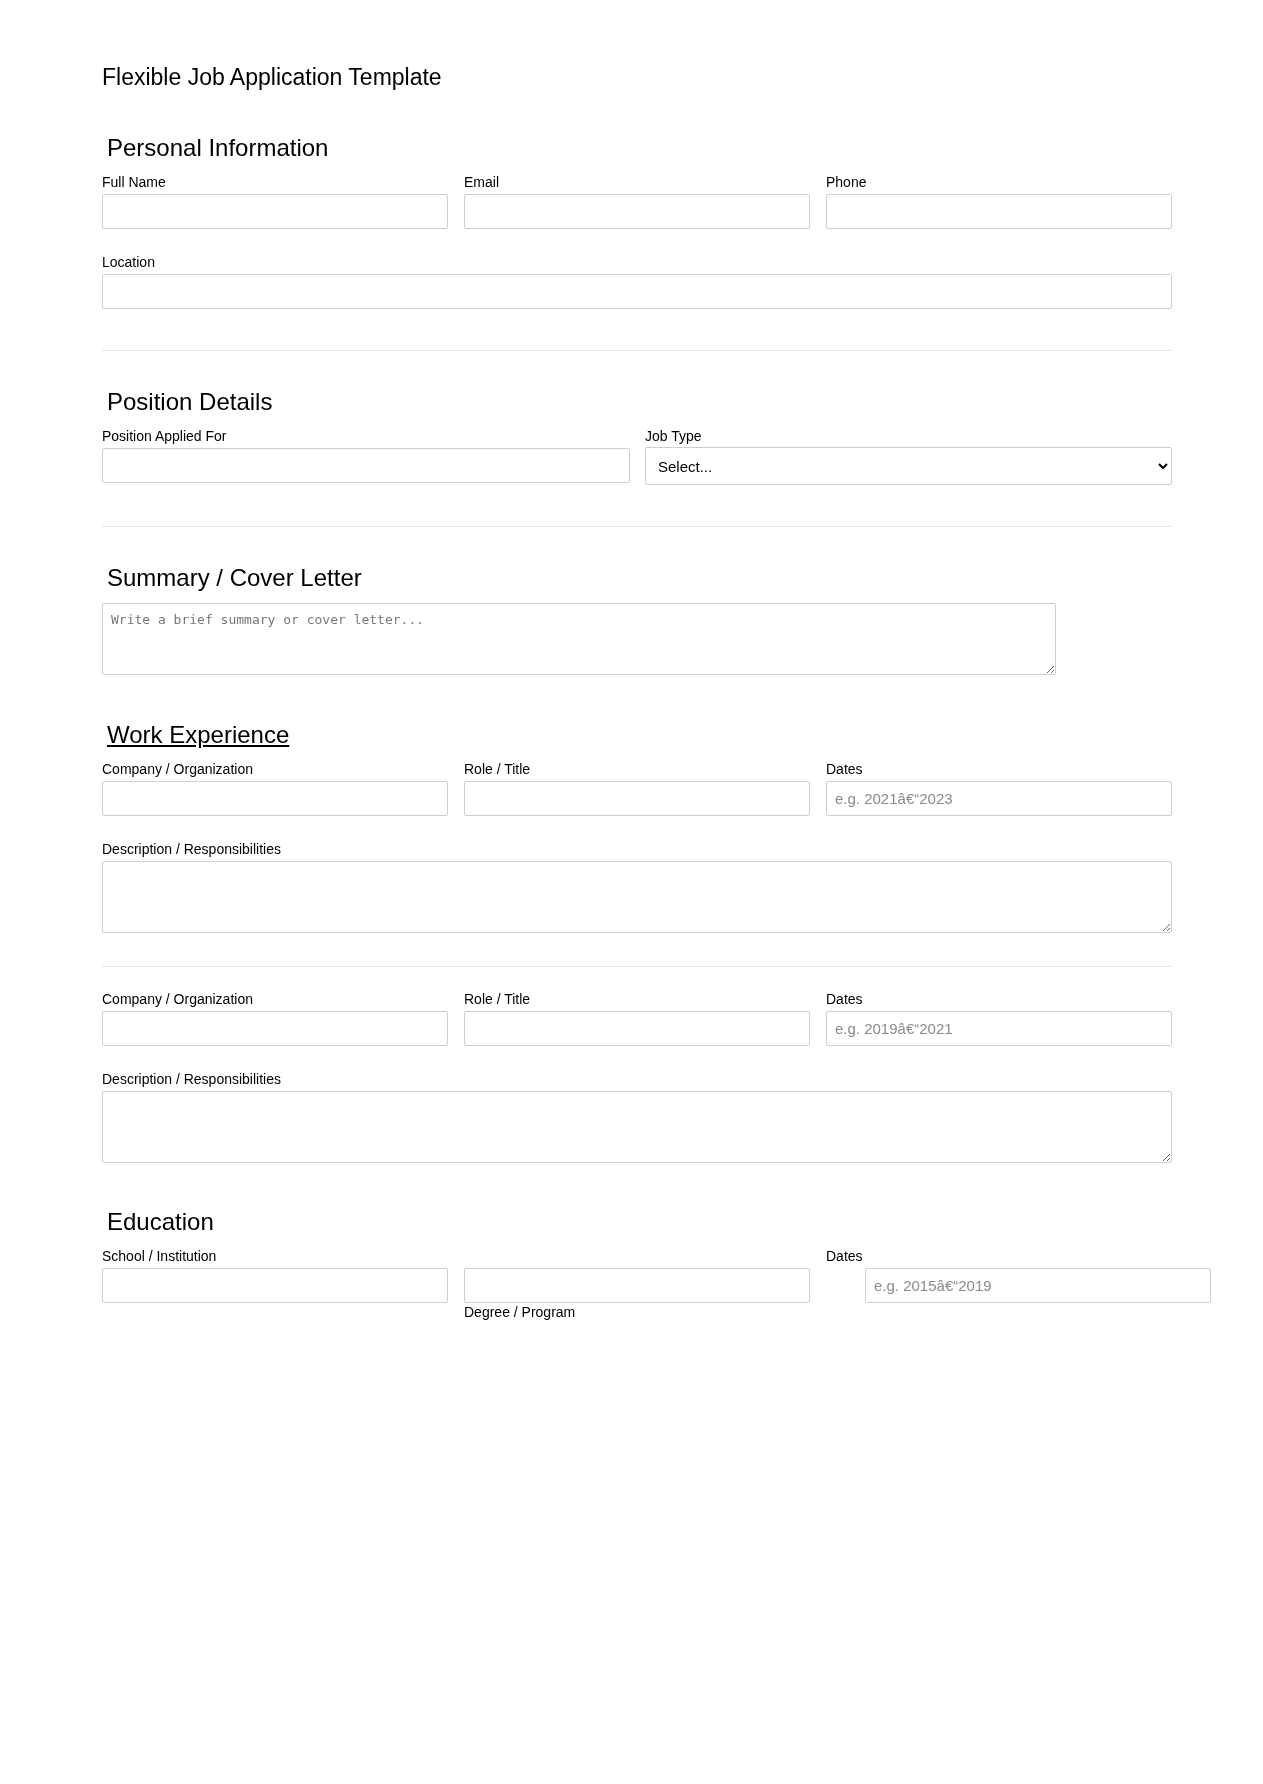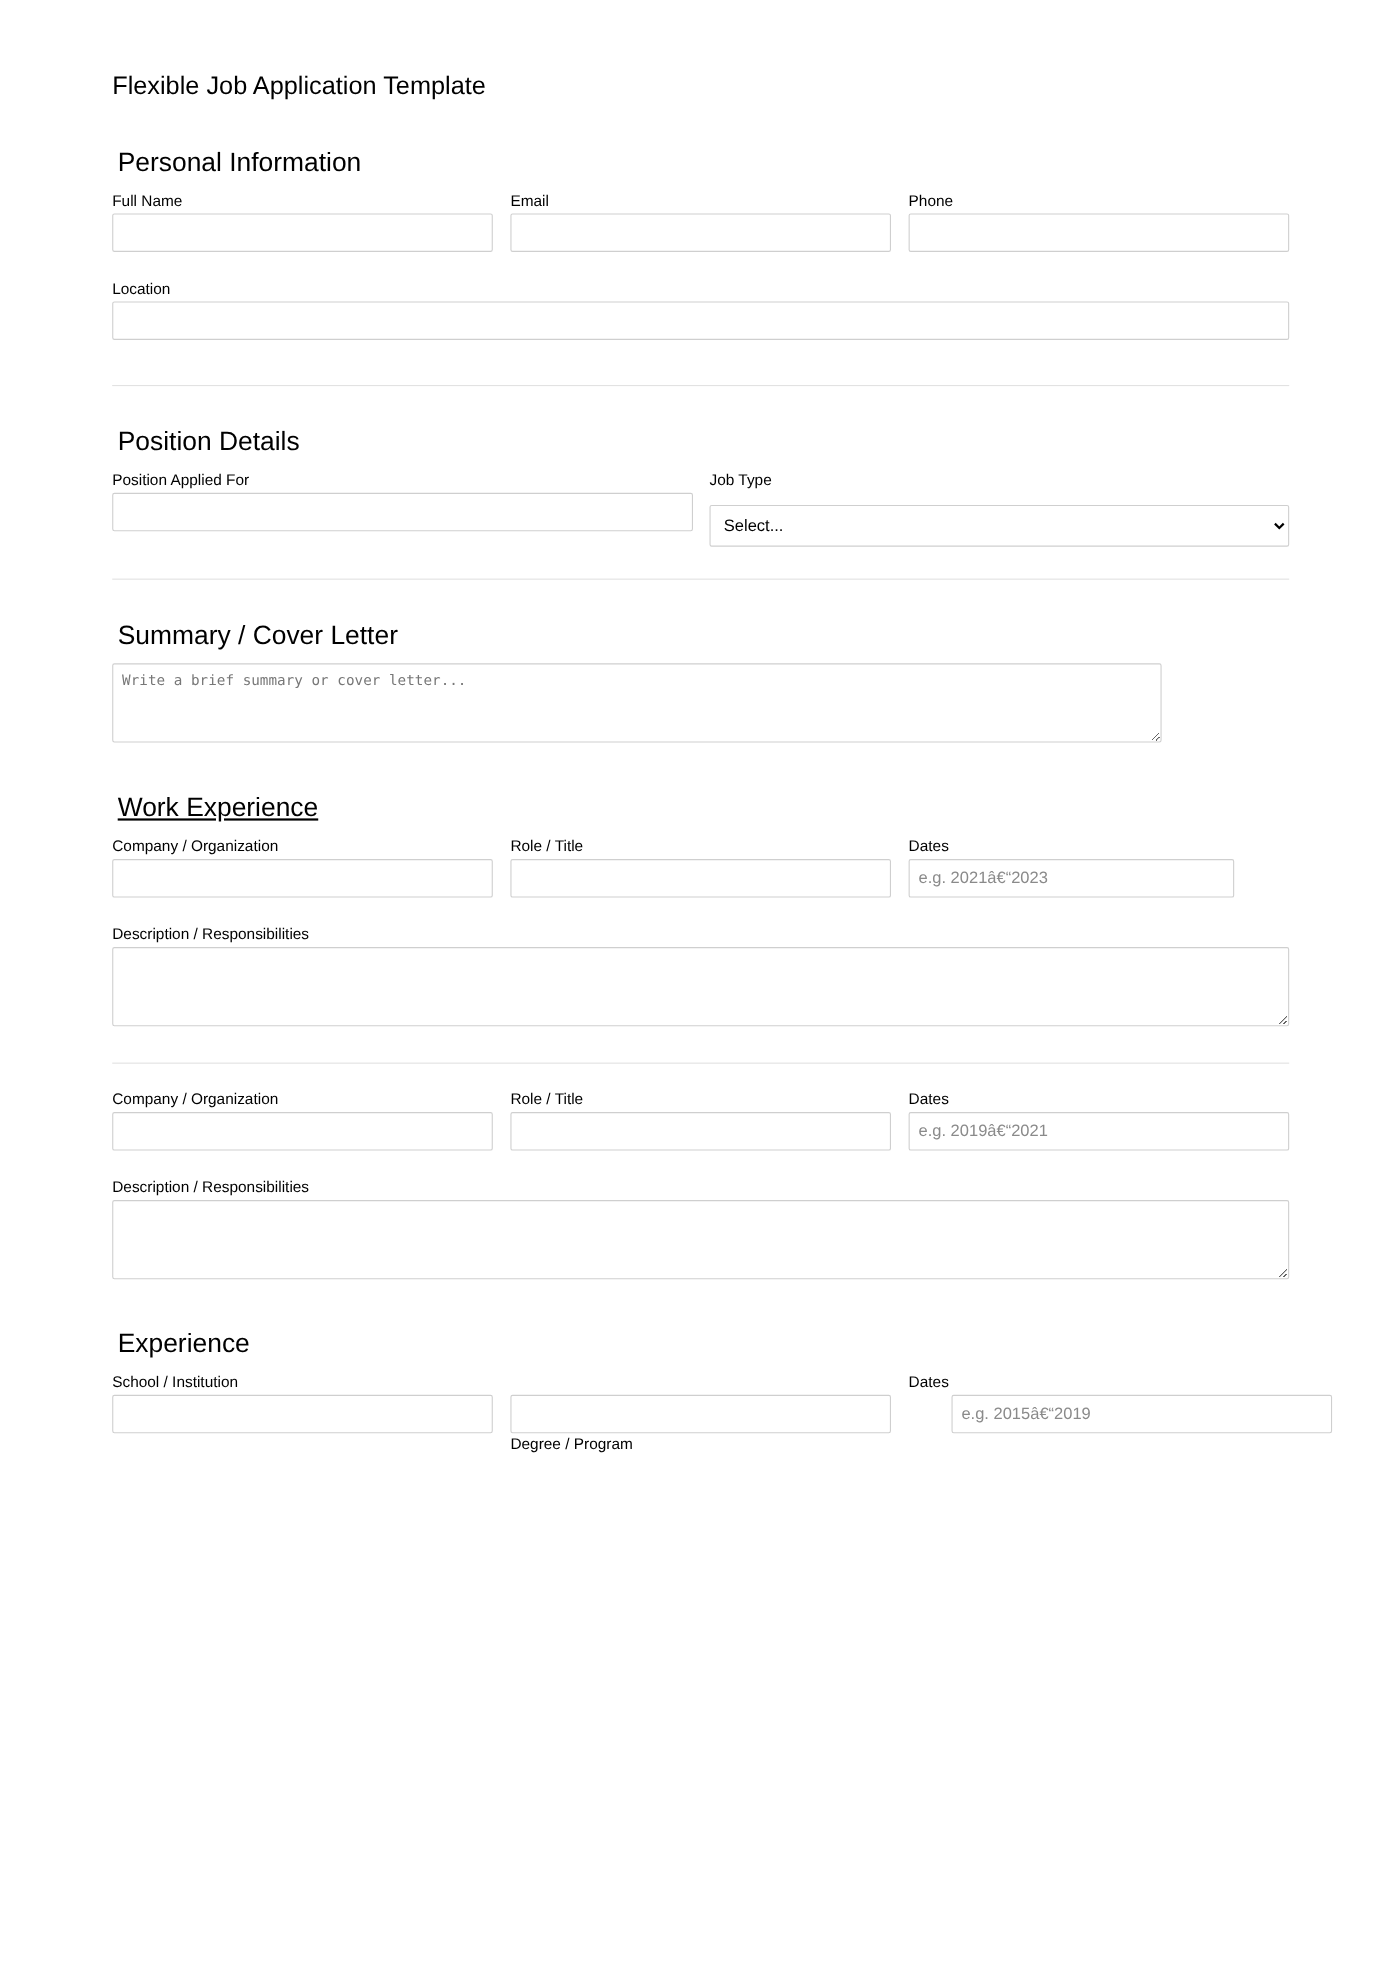--- a/index.html
+++ b/index.html
@@ -30,48 +30,48 @@
   <label class="abs" style="top:174px;left:724px;">Phone</label>
   <input class="inp abs" style="top: 194px; left: 724px; width: 346px;">
   <label class="abs" style="top:254px;left:0;">Location</label>
   <input class="inp abs" style="top: 274px; left: 0px; width: 1070px;">
   <hr style="top:350px;left:0;width:1070px;">
 
   <h2 class="abs" style="top:383px;">Position Details</h2>
   <label class="abs" style="top:428px;left:0;">Position Applied For</label>
   <input class="inp abs" style="top: 448px; left: 0px; width: 528px;">
   <label class="abs" style="top:428px;left:543px;">Job Type</label>
-  <select class="inp abs" style="top:447px;left:543px;width:527px;height:38px;margin-top:12px;">
+  <select class="inp abs" style="top:447px;left:543px;width:527px;height:38px;">
     <option>Select...</option>
   </select>
   <hr style="top:526px;left:0;width:1070px;">
 
   <h2 class="abs" style="top:559px;">Summary / Cover Letter</h2>
   <textarea class="inp abs" style="top: 603px; left: 0px; width: 954px;" placeholder="Write a brief summary or cover letter..."></textarea>
 
   <h2 class="abs" style="top:716px;text-decoration:underline;">Work Experience</h2>
   <label class="abs" style="top:761px;left:0;">Company / Organization</label>
   <input class="inp abs" style="top: 781px; left: 0px; width: 346px;">
   <label class="abs" style="top:761px;left:362px;">Role / Title</label>
   <input class="inp abs" style="top: 781px; left: 362px; width: 346px;">
   <label class="abs" style="top:761px;left:724px;">Dates</label>
-  <input class="inp abs" style="top: 781px; left: 724px; width: 296px;" placeholder="e.g. 2021â€“2023">
+  <input class="inp abs" style="top: 781px; left: 724px; width: 346px;" placeholder="e.g. 2021â€“2023">
   <label class="abs" style="top:841px;left:0;">Description / Responsibilities</label>
   <textarea class="inp abs" style="top: 861px; left: 0px; width: 1070px;"></textarea>
   <hr style="top:966px;left:0;width:1070px;">
 
   <label class="abs" style="top:991px;left:0;">Company / Organization</label>
   <input class="inp abs" style="top: 1011px; left: 0px; width: 346px;">
   <label class="abs" style="top:991px;left:362px;">Role / Title</label>
   <input class="inp abs" style="top: 1011px; left: 362px; width: 346px;">
   <label class="abs" style="top:991px;left:724px;">Dates</label>
   <input class="inp abs" style="top: 1011px; left: 724px; width: 346px;" placeholder="e.g. 2019â€“2021">
   <label class="abs" style="top:1071px;left:0;">Description / Responsibilities</label>
   <textarea class="inp abs" style="top: 1091px; left: 0px; width: 1070px;"></textarea>
 
-  <h2 class="abs" style="top:1203px;">Experience</h2>
+  <h2 class="abs" style="top:1203px;">Education</h2>
   <label class="abs" style="top:1248px;left:0;">School / Institution</label>
   <input class="inp abs" style="top: 1268px; left: 0px; width: 346px;">
   <label class="abs" style="top:1304px;left:362px;">Degree / Program</label>
   <input class="inp abs" style="top: 1268px; left: 362px; width: 346px;">
   <label class="abs" style="top:1248px;left:724px;">Dates</label>
   <input class="inp abs" style="top: 1268px; left: 724px; width: 346px; margin-left: 39px;" placeholder="e.g. 2015â€“2019">
 </div>
 
 </body></html>

